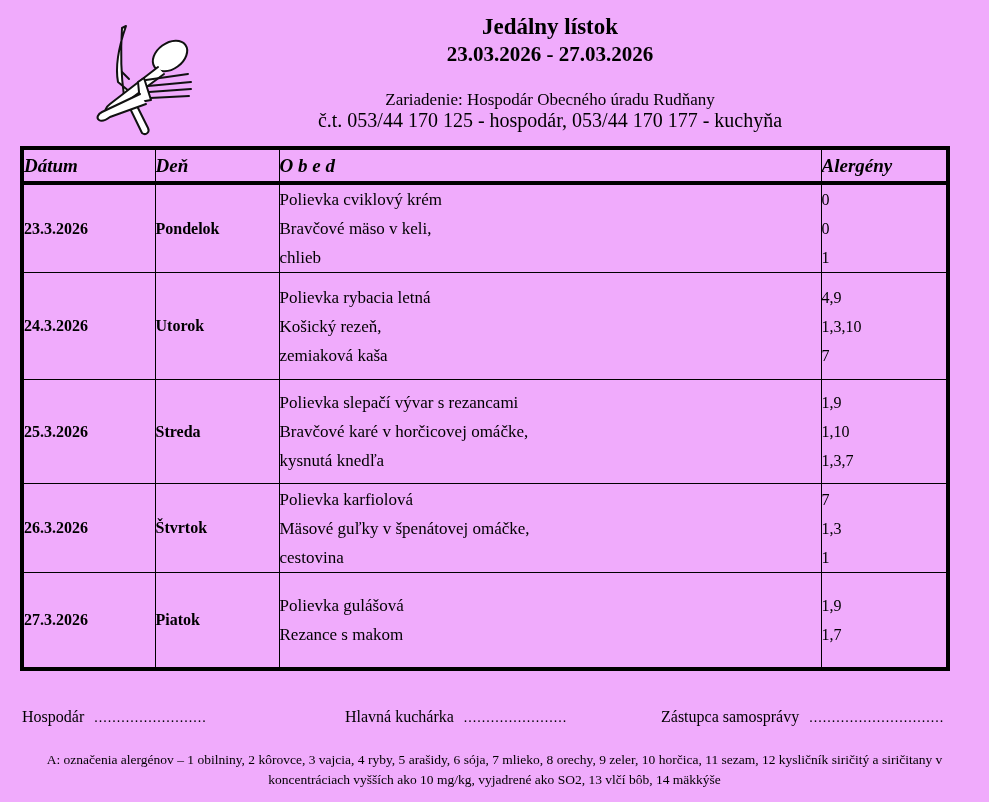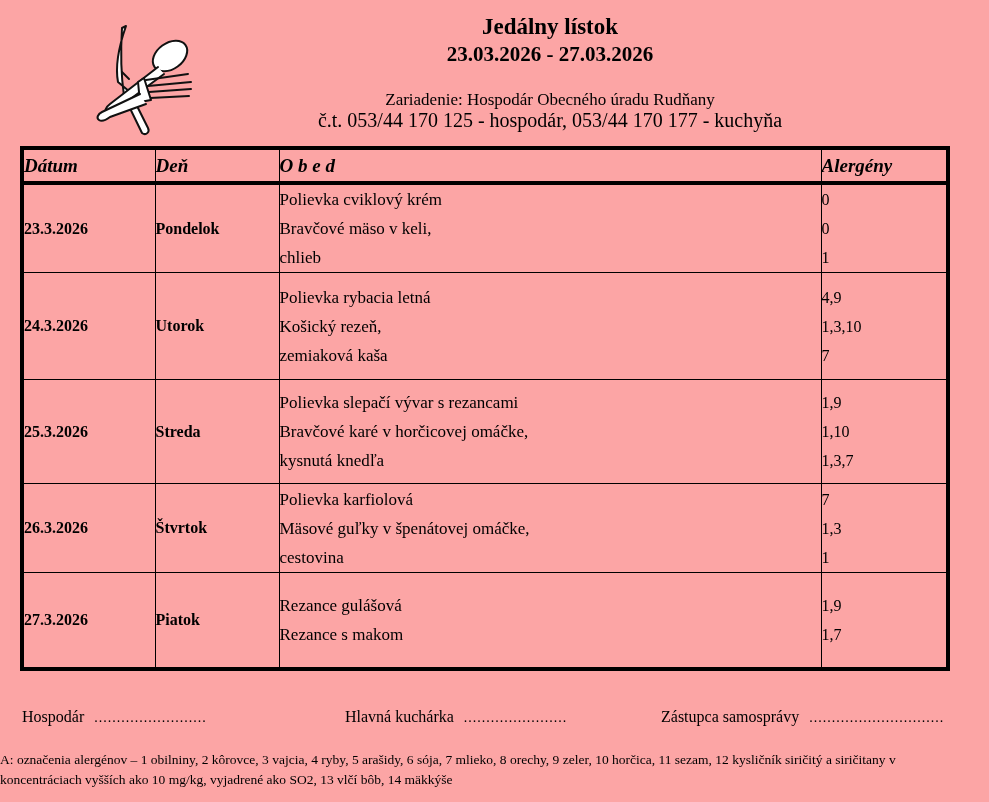--- a/index.html
+++ b/index.html
@@ -1,20 +1,20 @@
 <!DOCTYPE html>
 <html><head>
 <meta charset="utf-8">
 <style>
   html, body { margin: 0; padding: 0; background: #ffffff; }
   .page {
     position: relative;
     width: 989px;
     height: 802px;
-    background: #fca5a5;
+    background: #f0abfc;
     color: #000;
     font-family: "Liberation Serif", "DejaVu Serif", serif;
     overflow: hidden;
   }
 
   
   .cutlery {
     position: absolute;
     left: 76px;
     top: 16px;
@@ -77,20 +77,21 @@
   .sig-1 { left: 345px; }
   .sig-2 { left: 625px; margin-left: 36px; }
   .sig .dots { margin-left: 10px; font-size: 14px; letter-spacing: 1px; }
 
   
   .note {
     position: absolute;
     top: 750px;
     left: 0;
     width: 989px;
+    text-align: center;
     font-size: 13.5px;
     line-height: 20px;
   }
 </style>
 </head>
 <body>
 
 <div class="page">
 
   <div class="cutlery">
@@ -189,21 +190,21 @@
         <div class="alg-line">7</div>
         <div class="alg-line">1,3</div>
         <div class="alg-line">1</div>
       </td>
     </tr>
 
     <tr style="height:96px">
       <td class="c-date">27.3.2026</td>
       <td class="c-day">Piatok</td>
       <td class="c-obed">
-        <div class="dish-line">Rezance gulášová</div>
+        <div class="dish-line">Polievka gulášová</div>
         <div class="dish-line">Rezance s makom</div>
       </td>
       <td class="c-alg">
         <div class="alg-line">1,9</div>
         <div class="alg-line">1,7</div>
       </td>
     </tr>
   </tbody>
     </table>
 

